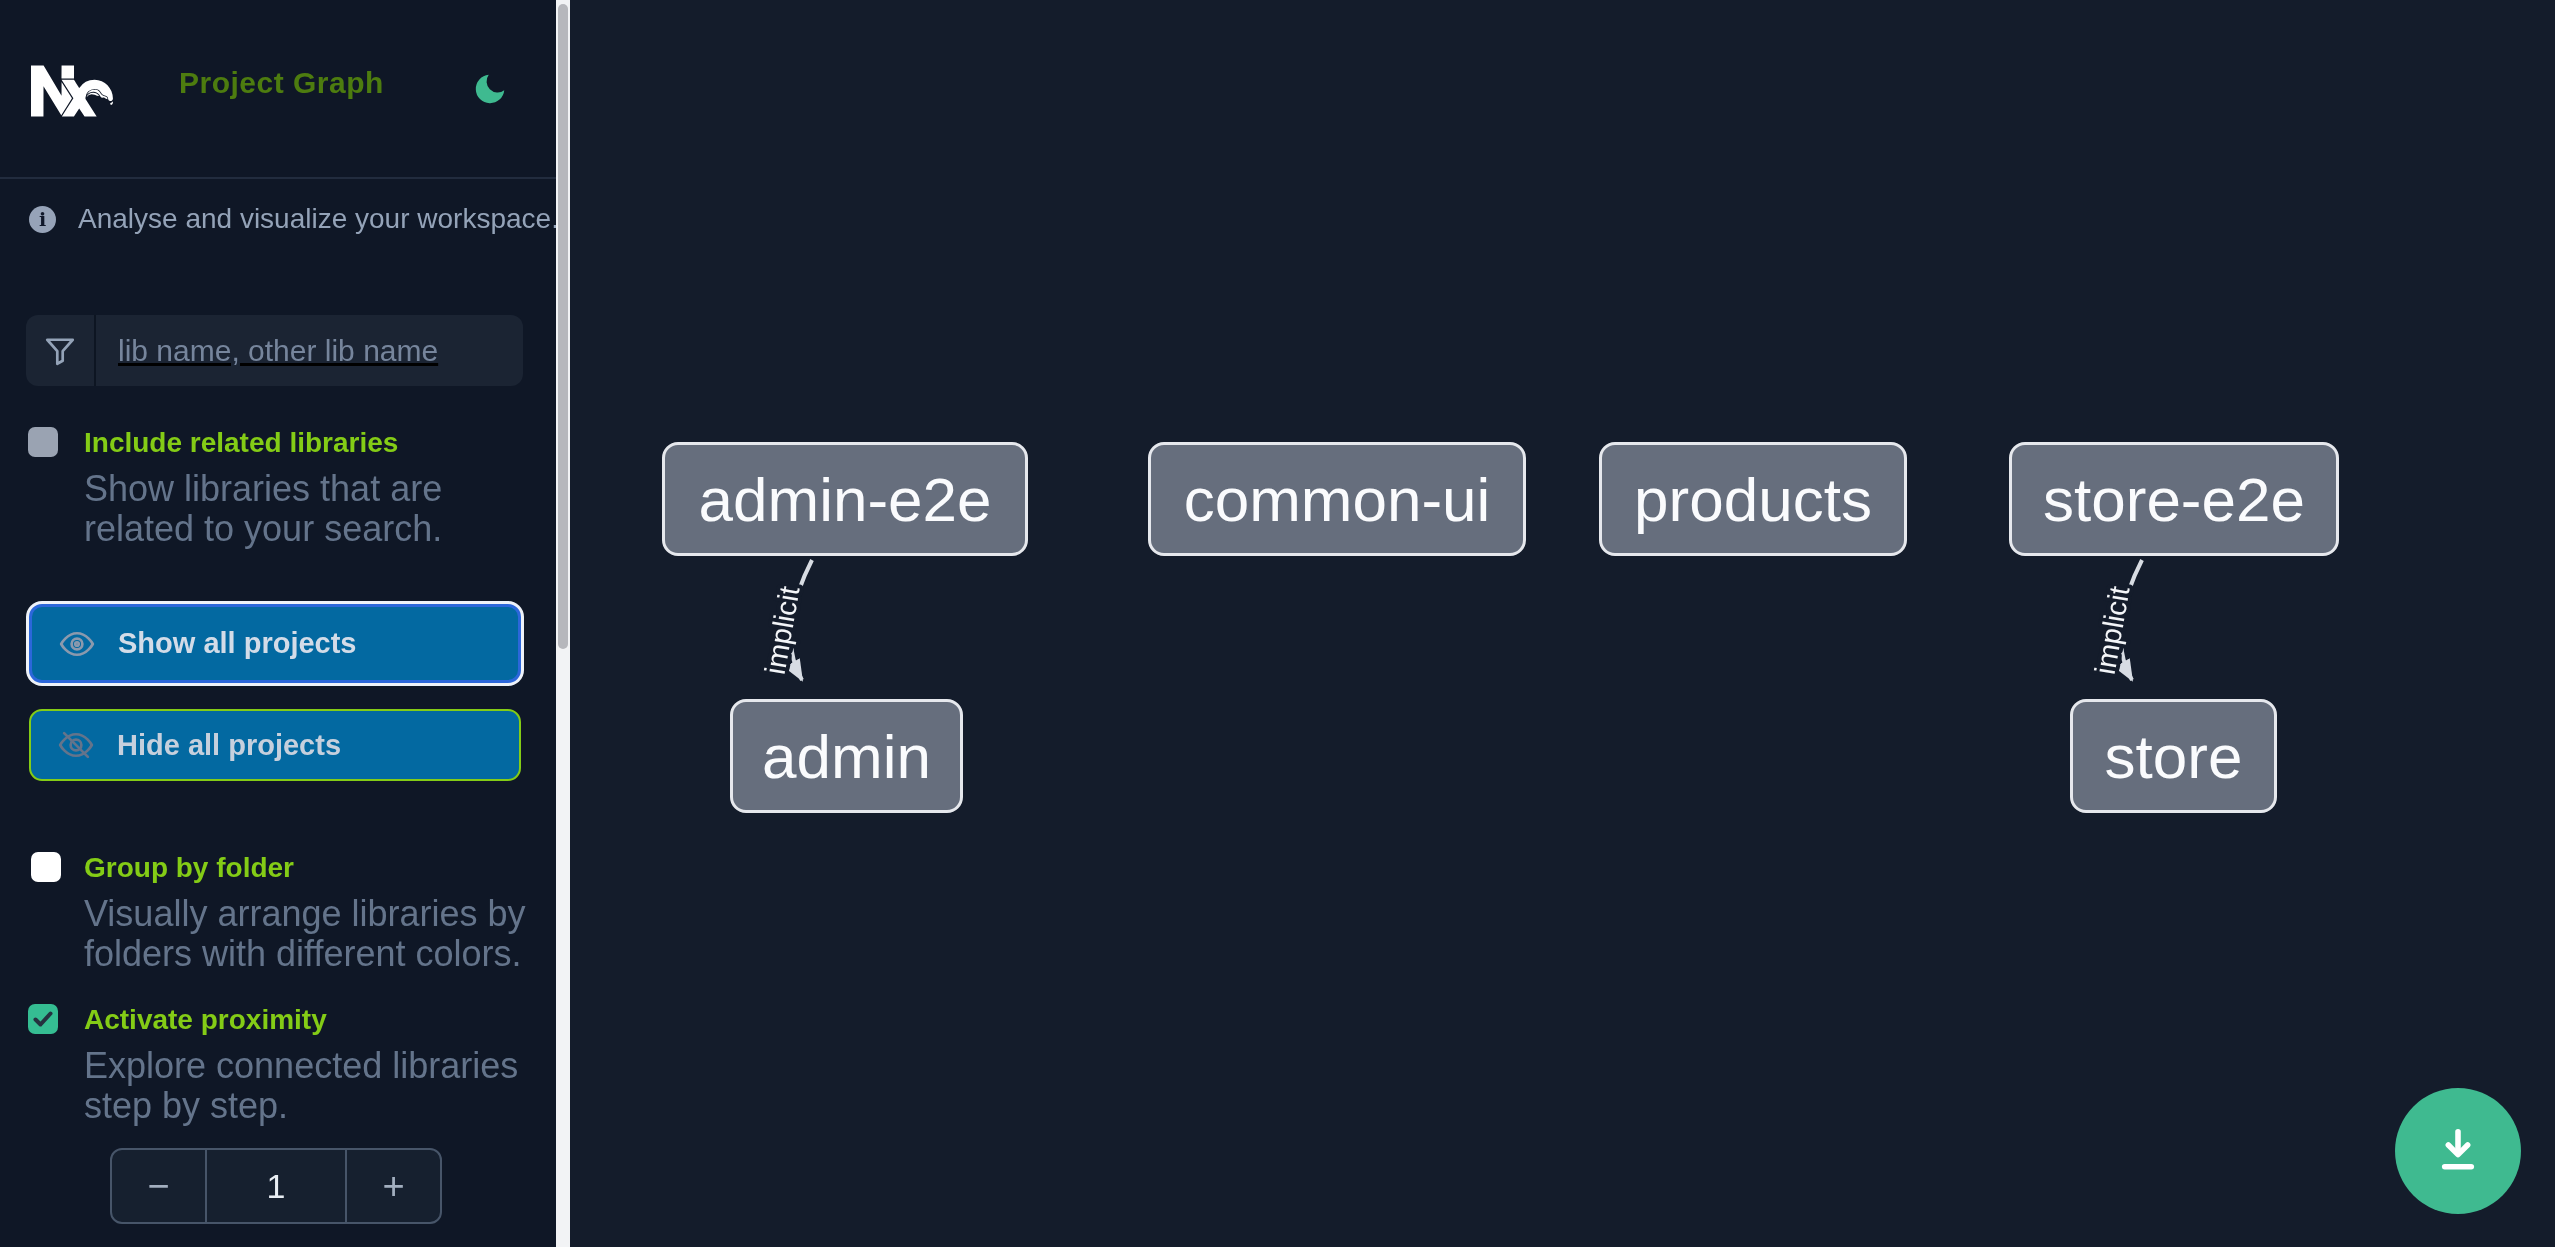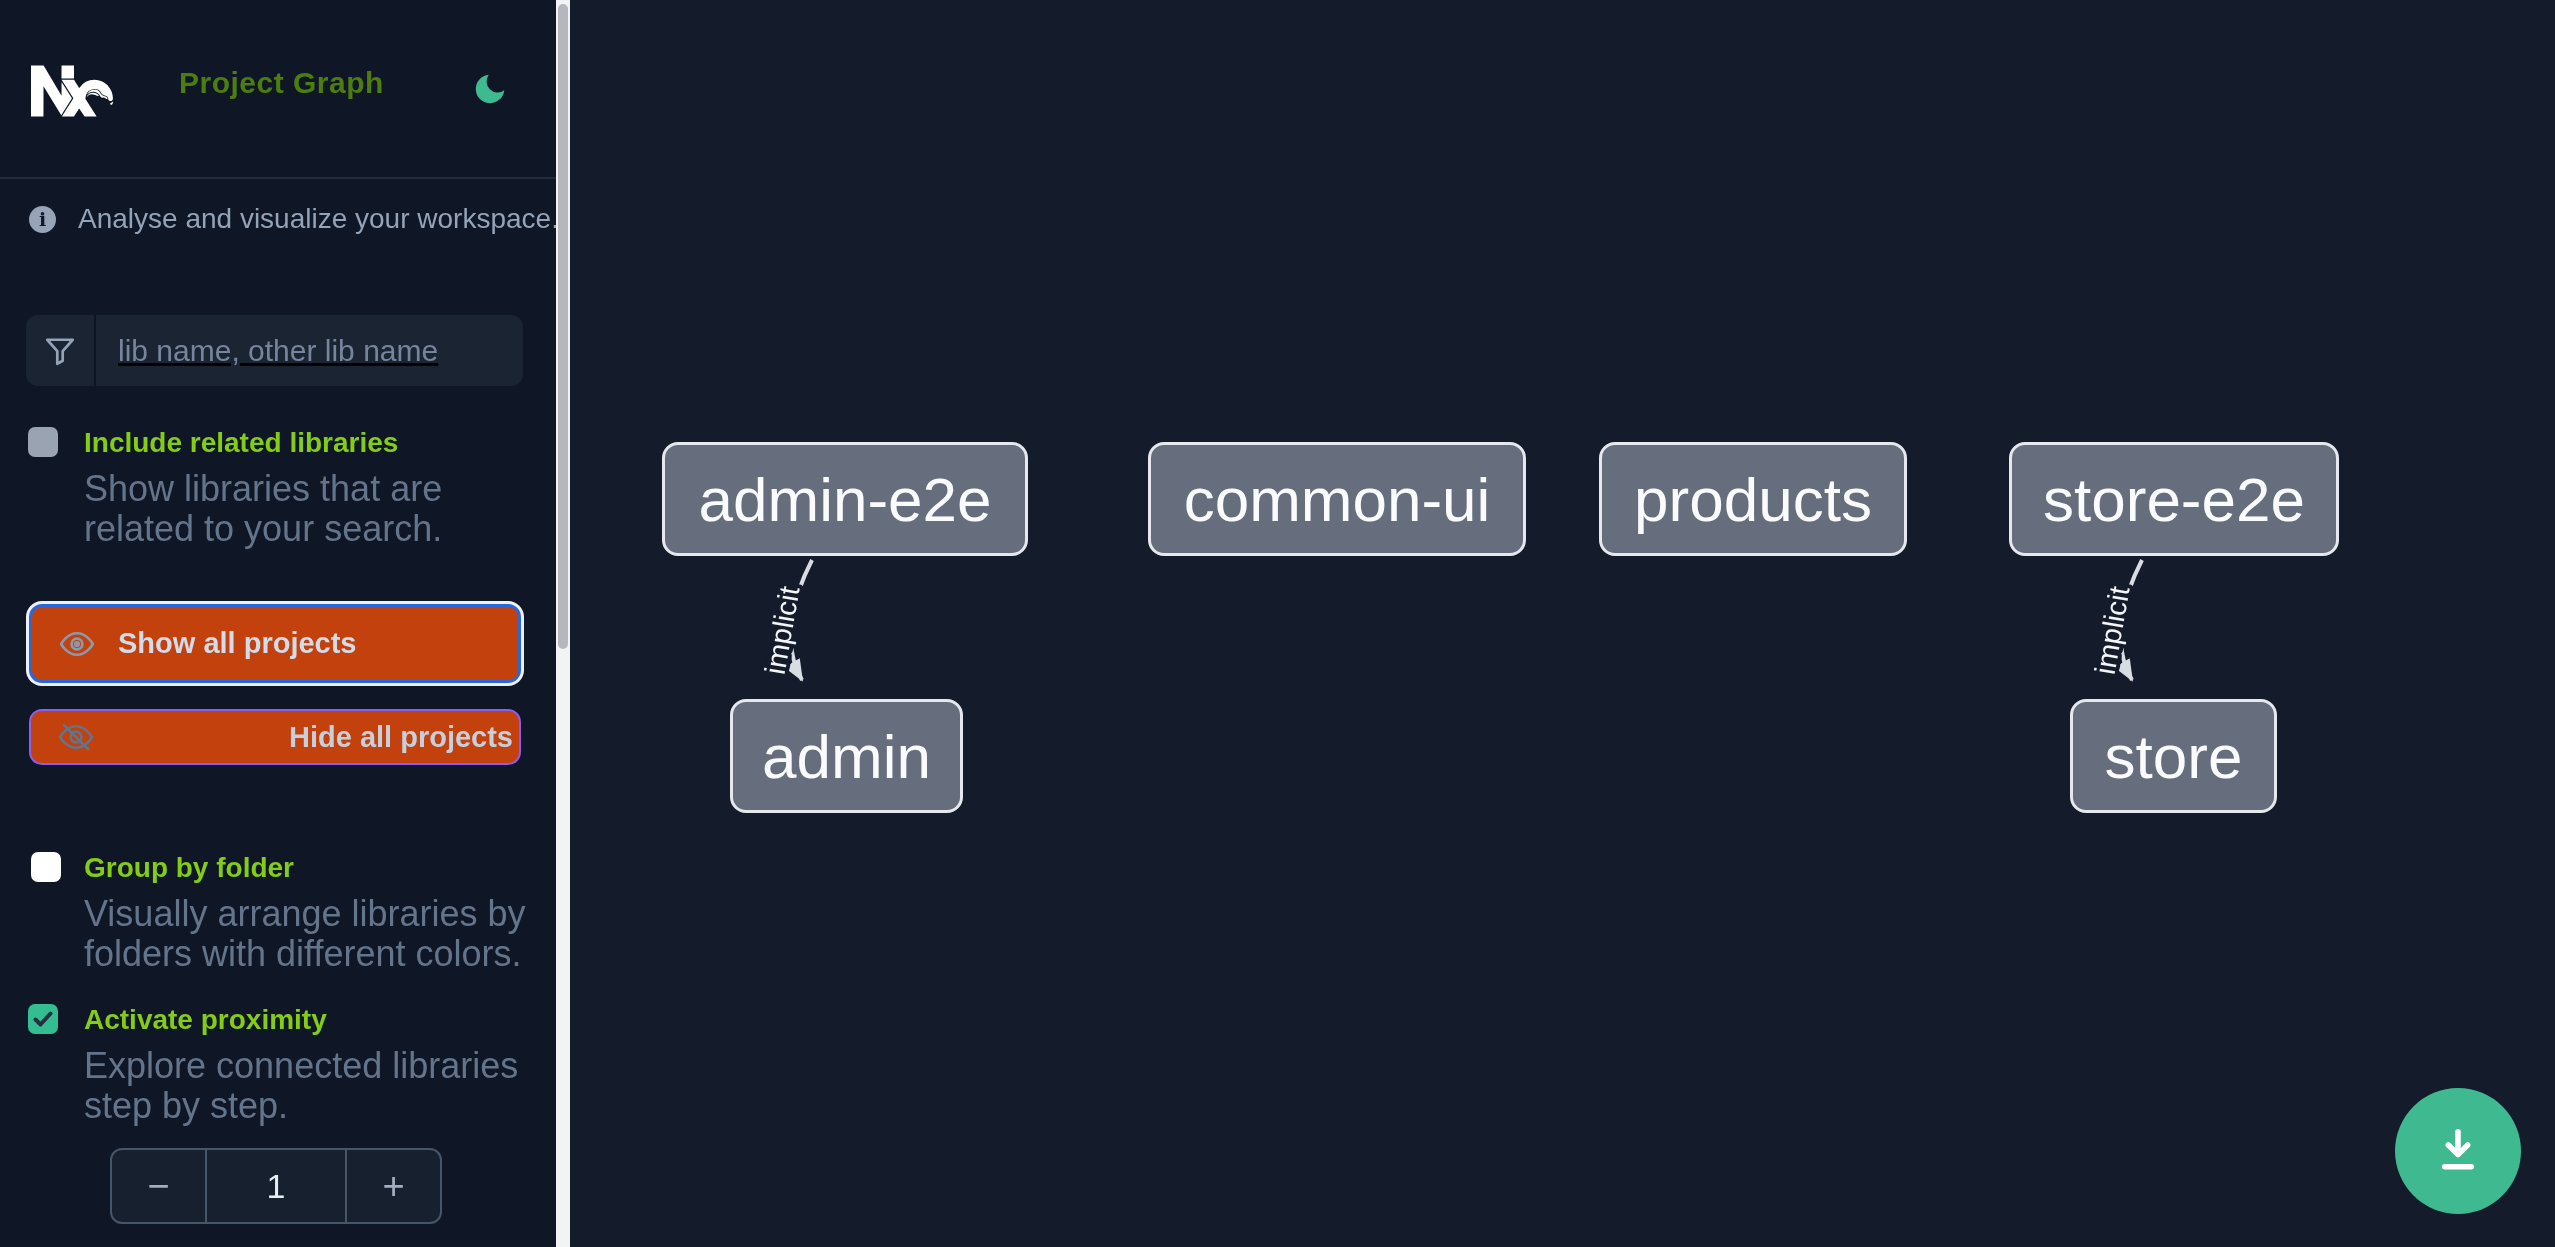--- a/index.html
+++ b/index.html
@@ -30,23 +30,23 @@
   .opt-check{position:absolute;width:30px;height:30px;border-radius:7px;cursor:pointer;box-sizing:border-box;}
   .check-gray{background:#9aa3b2;}
   .check-white{background:#ffffff;}
   .check-teal{background:#35bd92;display:flex;align-items:center;justify-content:center;}
   .opt-text{position:absolute;left:84px;width:460px;}
   .opt-label{font-size:28px;font-weight:700;color:#84cc16;cursor:pointer;}
   .opt-desc{margin-top:10px;font-size:36px;line-height:40px;color:#64748b;}
 
   .btn{position:absolute;left:29px;width:492px;border-radius:13px;display:flex;align-items:center;
        gap:22px;padding-left:26px;box-sizing:border-box;cursor:pointer;
-       font-size:29px;font-weight:700;color:#d3dce8;background:#c2410c;}
+       font-size:29px;font-weight:700;color:#d3dce8;background:#0369a1;}
   .btn-show{top:604px;height:79px;border:3px solid #2c67da;box-shadow:0 0 0 3px #eef2f8;}
-  .btn-hide{top:709px;height:56px;border:2px solid #8b5cf6;color:#c6d0dd;justify-content:space-between;}
+  .btn-hide{top:709px;height:72px;border:2px solid #84cc16;color:#c6d0dd;}
 
   .stepper{position:absolute;left:110px;top:1148px;width:332px;height:76px;border:2px solid #475569;
            border-radius:12px;display:flex;box-sizing:border-box;background:#16202f;overflow:hidden;}
   .stepper .cell{display:flex;align-items:center;justify-content:center;}
   .step-dec{width:93px;border-right:2px solid #475569;color:#a2aebf;font-size:38px;cursor:pointer;}
   .step-val{width:138px;color:#e8edf3;font-size:34px;}
   .step-inc{flex:1;border-left:2px solid #475569;color:#a2aebf;font-size:38px;cursor:pointer;}
 
   .sb-track{position:absolute;left:556px;top:0;width:14px;height:1247px;background:#f2f3f5;}
   .sb-thumb{position:absolute;left:558px;top:4px;width:10px;height:645px;border-radius:6px;background:#b6b7bc;cursor:pointer;}

